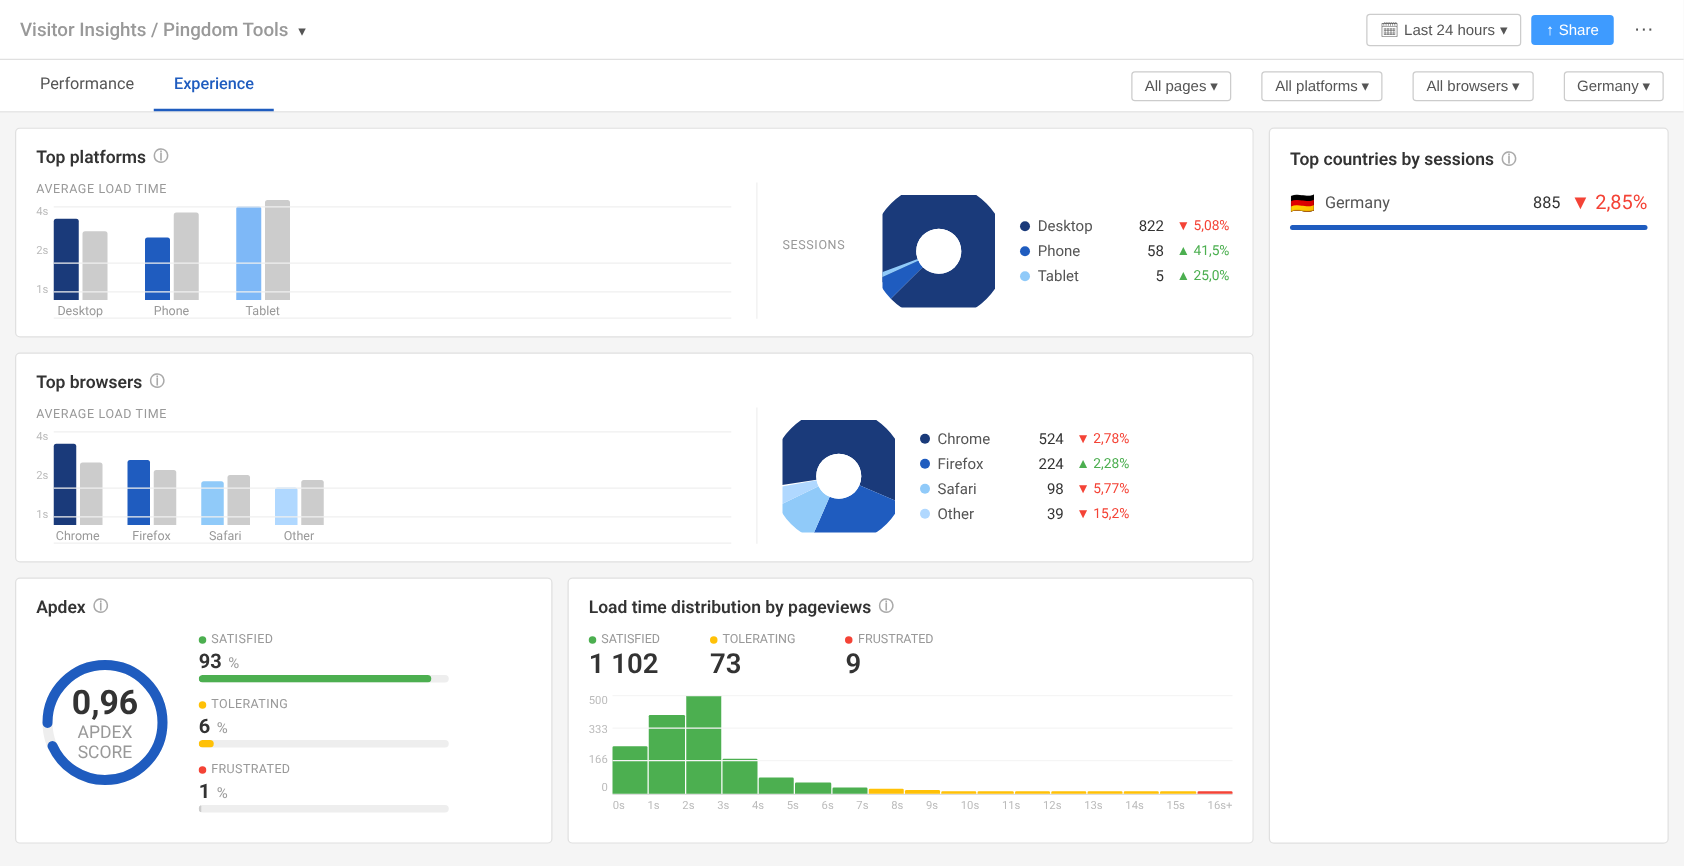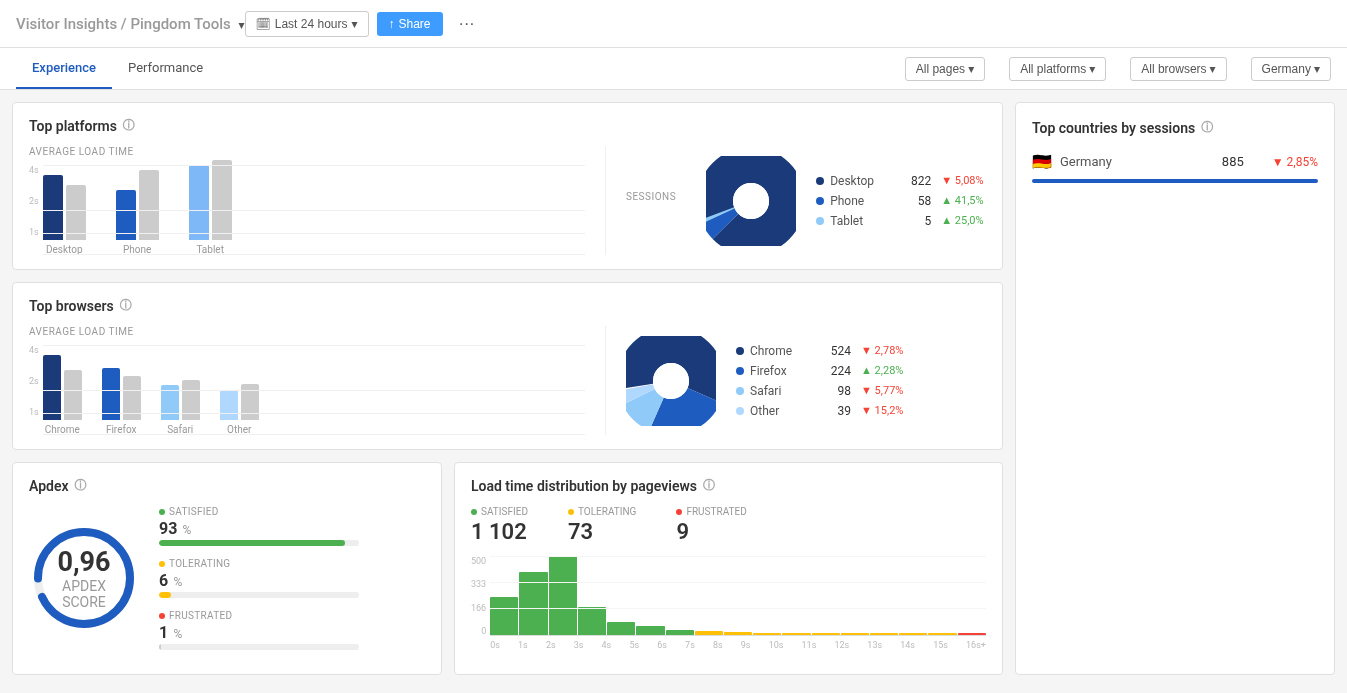--- a/index.html
+++ b/index.html
@@ -1,19 +1,19 @@
 <!DOCTYPE html>
 <html><head>
   <meta charset="utf-8">
   <style>
     * { box-sizing: border-box; margin: 0; padding: 0; }
     body { font-family: -apple-system, BlinkMacSystemFont, 'Segoe UI', Roboto, sans-serif; background: #f5f5f5; color: #333; font-size: 13px; }
 
     
-    .header { background: #fff; border-bottom: 1px solid #e0e0e0; padding: 0 16px; display: flex; align-items: center; height: 48px; }
+    .header { background: #fff; border-bottom: 1px solid #e0e0e0; padding: 0 16px; display: flex; align-items: center; justify-content: space-between; height: 48px; }
     .header-title { font-size: 15px; font-weight: 500; color: #333; }
     .header-title span { color: #999; }
     .header-actions { display: flex; align-items: center; gap: 8px; }
     .btn-last24 { border: 1px solid #ccc; background: #fff; padding: 5px 10px; border-radius: 3px; font-size: 12px; cursor: pointer; display: flex; align-items: center; gap: 4px; color: #555; }
     .btn-share { background: #3e9bff; color: #fff; border: none; padding: 5px 12px; border-radius: 3px; font-size: 12px; cursor: pointer; display: flex; align-items: center; gap: 4px; }
     .btn-more { border: none; background: none; font-size: 16px; cursor: pointer; color: #555; padding: 4px 8px; }
 
     
     .tabs { background: #fff; border-bottom: 1px solid #e0e0e0; padding: 0 16px; display: flex; align-items: center; justify-content: space-between; }
     .tab-list { display: flex; gap: 0; }
@@ -76,21 +76,21 @@
     .load-dist-stat-label { display: flex; align-items: center; gap: 4px; font-size: 10px; text-transform: uppercase; color: #999; }
     .load-dist-stat-dot { width: 6px; height: 6px; border-radius: 50%; }
     .load-dist-stat-value { font-size: 22px; font-weight: 600; color: #333; }
     .load-dist-chart-area { position: relative; height: 100px; }
 
     
     .country-item { display: flex; align-items: center; gap: 8px; padding: 4px 0; }
     .country-flag { font-size: 16px; }
     .country-name { flex: 1; color: #555; font-size: 13px; }
     .country-sessions { color: #333; font-size: 13px; min-width: 35px; text-align: right; }
-    .country-change { font-size: 12px; margin-left: 20px; }
+    .country-change { font-size: 16px; margin-left: 0; }
 
     .pie-svg { width: 90px; height: 90px; }
   </style>
 </head>
 <body>
 
 <div class="header">
   <div class="header-title">
     <span>Visitor Insights / Pingdom Tools</span>
     <span style="cursor:pointer; color:#555; font-size:12px; margin-left:4px;">▾</span>
@@ -104,22 +104,22 @@
     <button class="btn-share">
       <span>↑</span>
       <span>Share</span>
     </button>
     <button class="btn-more">···</button>
   </div>
 </div>
 
 <div class="tabs">
   <div class="tab-list">
+    <div class="tab">Performance</div>
     <div class="tab active">Experience</div>
-    <div class="tab">Performance</div>
   </div>
   <div class="tab-filters">
     <button class="filter-btn">All pages <span>▾</span></button>
     <button class="filter-btn">All platforms <span>▾</span></button>
     <button class="filter-btn">All browsers <span>▾</span></button>
     <button class="filter-btn">Germany <span>▾</span></button>
   </div>
 </div>
 
 <div class="main">

